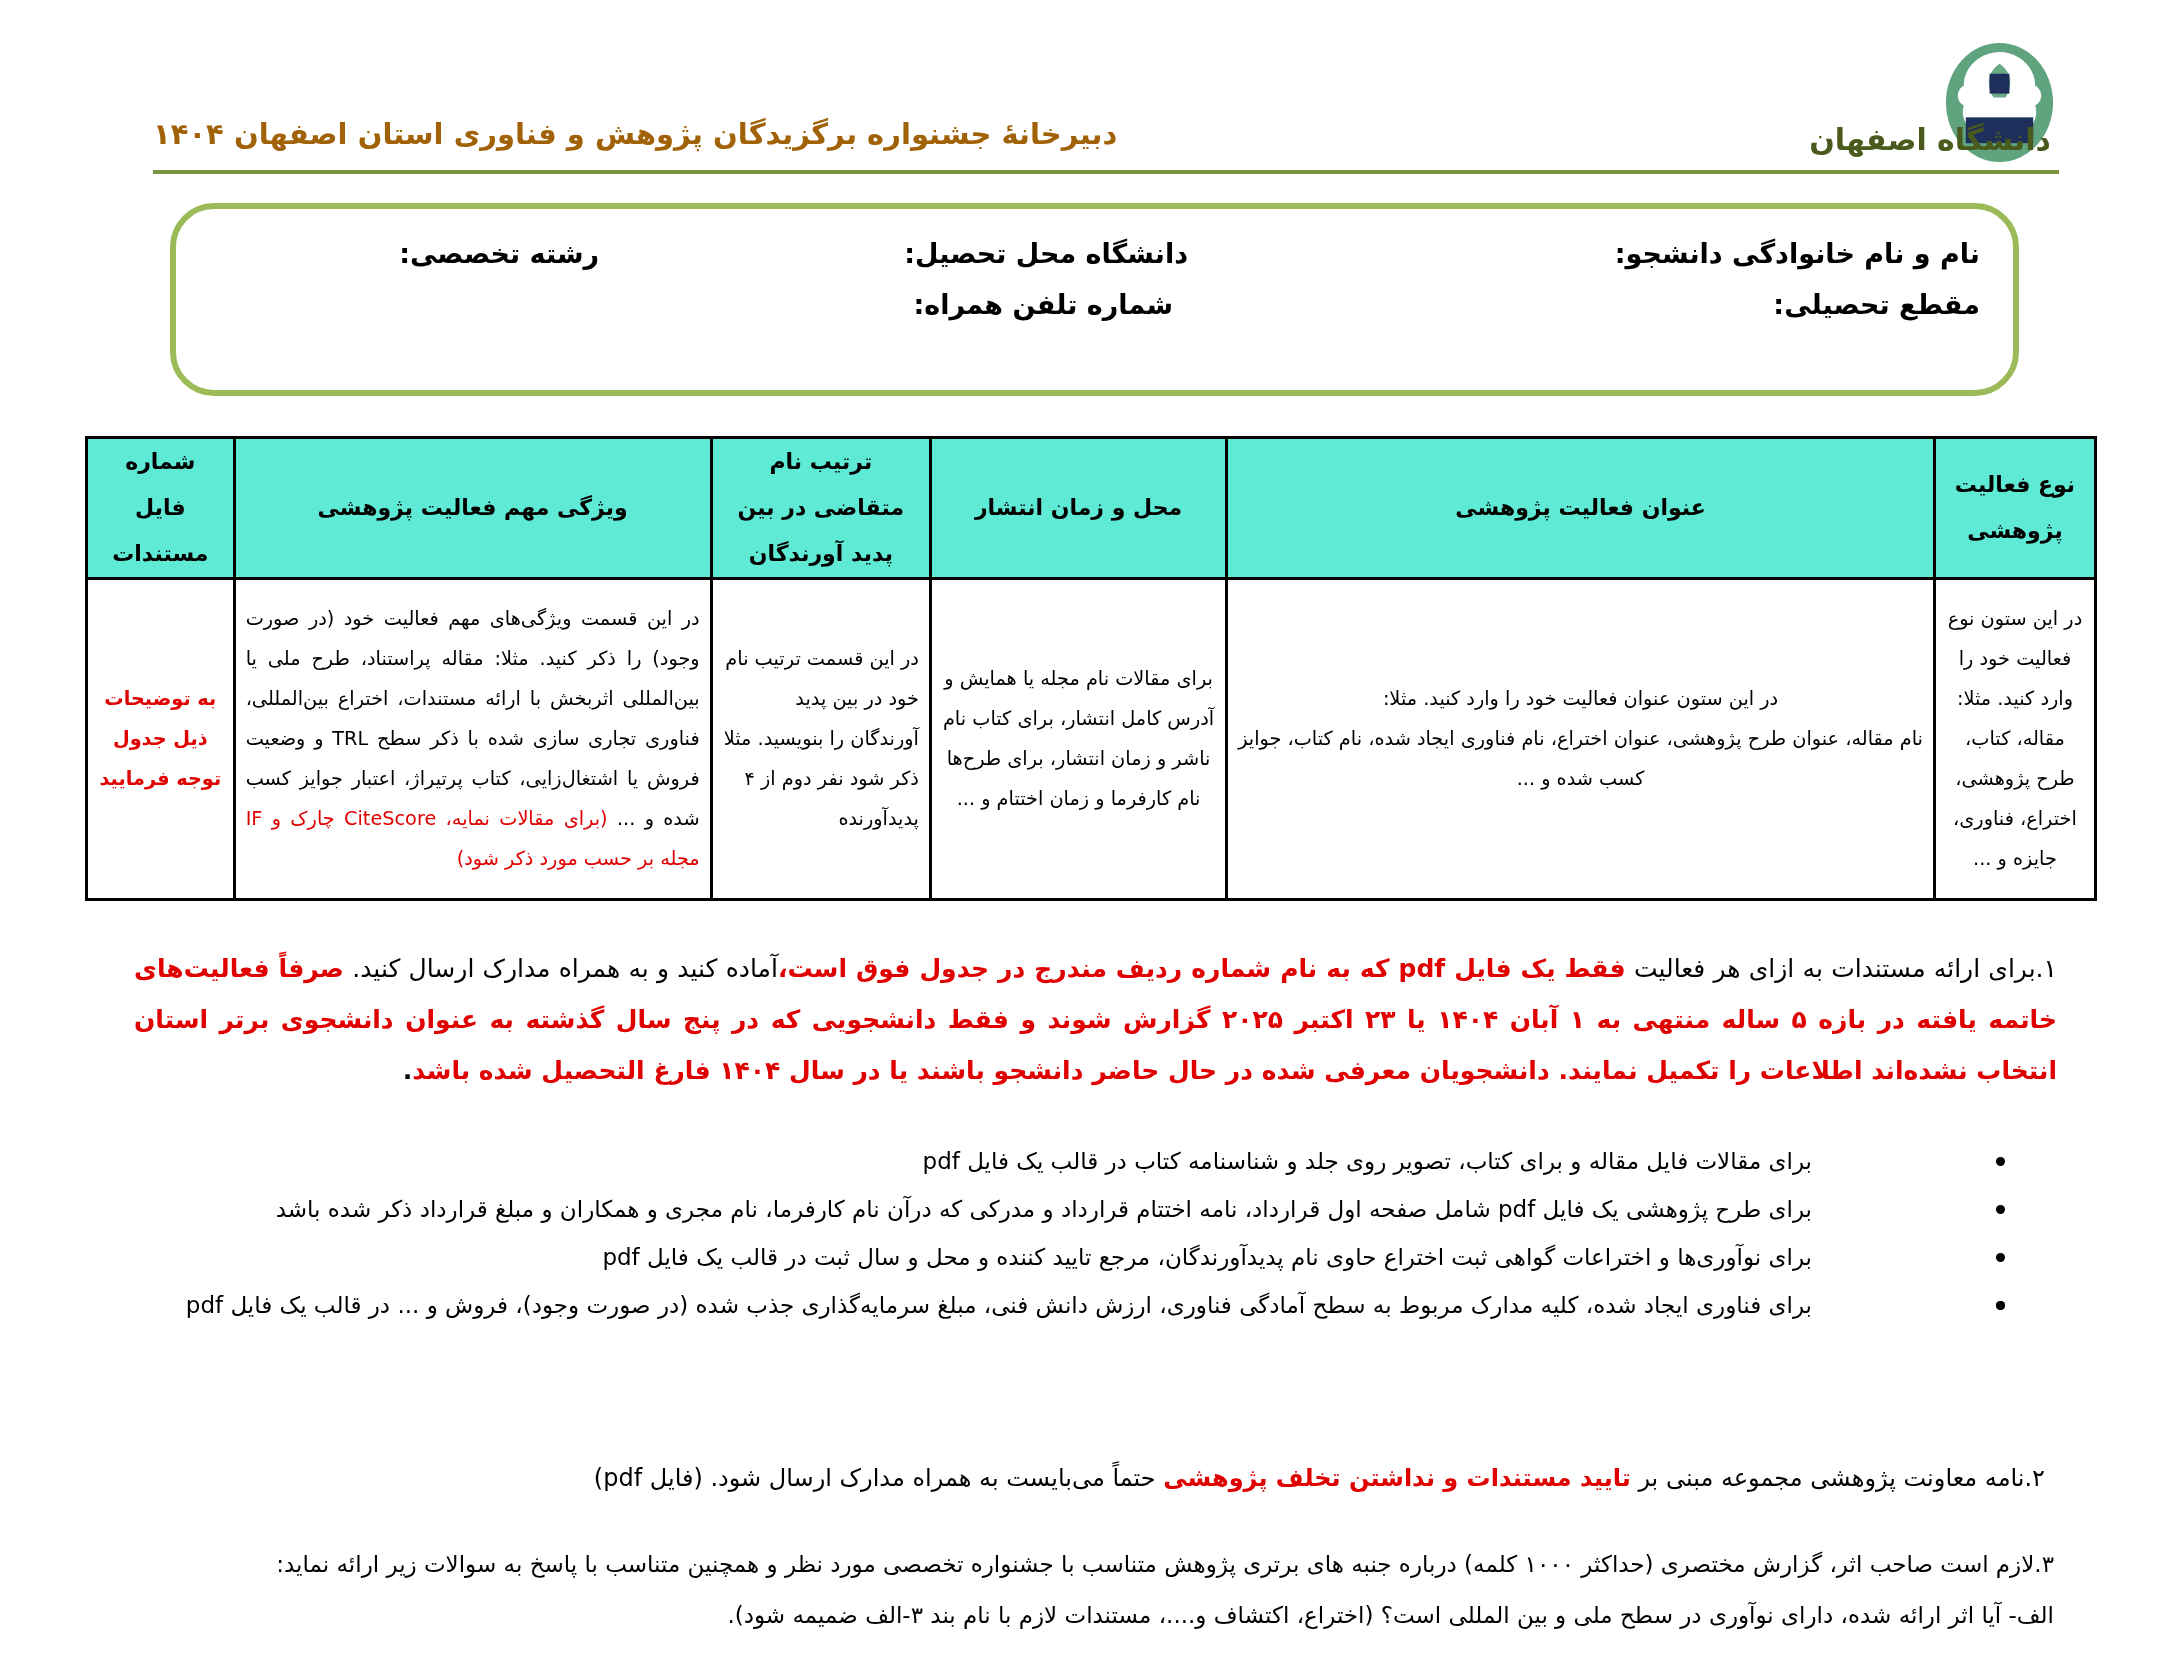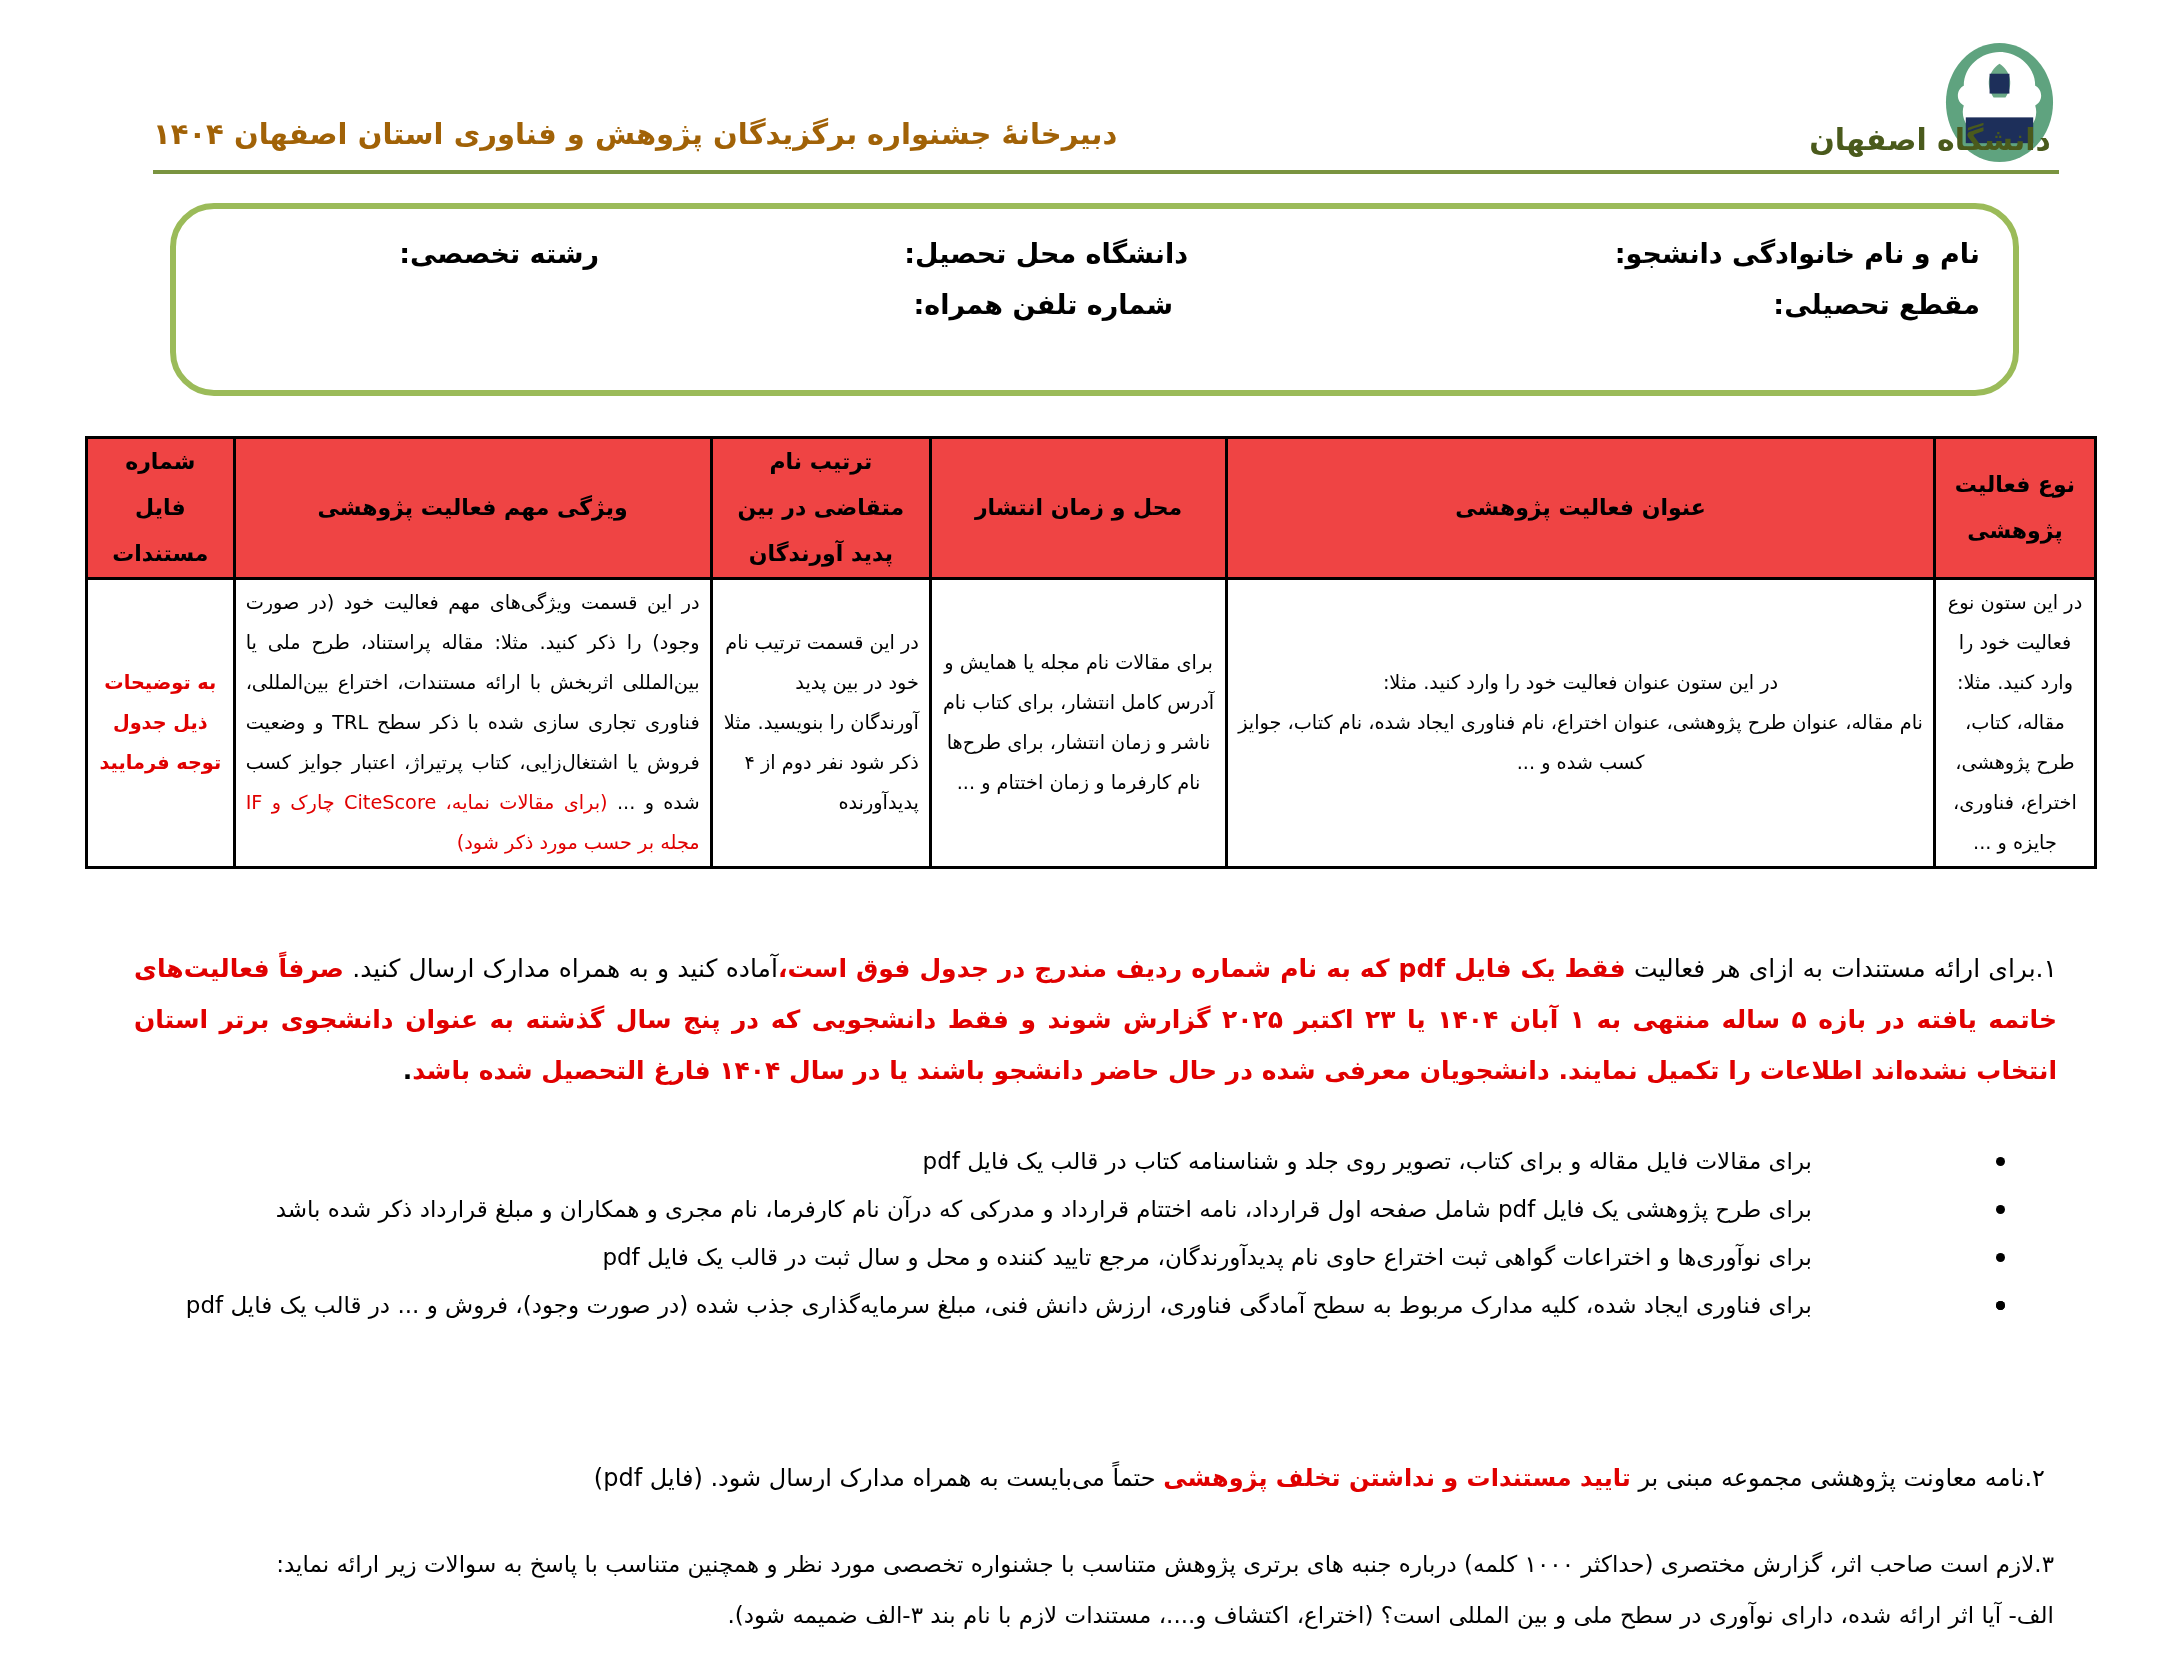--- a/index.html
+++ b/index.html
@@ -6,22 +6,22 @@
   body { width:2178px; height:1675px; position:relative; overflow:hidden; font-family:"DejaVu Sans", sans-serif; color:#000; }
   .abs { position:absolute; }
   .header-uni { right:127px; top:122px; font-size:30px; font-weight:bold; color:#4a5a1c; direction:rtl; }
   .header-title { left:153px; top:117px; font-size:29px; font-weight:bold; color:#a16207; direction:rtl; white-space:nowrap; }
   .logo { right:119px; top:38px; width:119px; height:129px; }
   .rule { left:153px; top:170px; width:1906px; height:4px; background:#7a9440; }
   .infobox { left:170px; top:203px; width:1849px; height:193px; border:6px solid #9bbb59; border-radius:44px; box-sizing:border-box; }
   .field { font-size:27px; font-weight:bold; direction:rtl; white-space:nowrap; }
   table.act { position:absolute; left:85px; top:436px; width:2012px; border-collapse:collapse; direction:rtl; }
   table.act th, table.act td { border:3px solid #000; text-align:center; vertical-align:middle; }
-  table.act th { background:#ef4444; height:125px; font-size:22px; font-weight:bold; line-height:46px; padding:0 10px; }
-  table.act td { height:282px; font-size:19.3px; line-height:40px; padding:2px 10px; }
+  table.act th { background:#5eead4; height:125px; font-size:22px; font-weight:bold; line-height:46px; padding:0 10px; }
+  table.act td { height:282px; font-size:19.3px; line-height:40px; padding:18px 10px; }
   .red { color:#e00000; }
   .redb { color:#e00000; font-weight:bold; }
   .para { direction:rtl; text-align:justify; font-size:25px; line-height:51px; }
   .para b { font-weight:bold; }
   .bullets { position:absolute; right:277px; top:1137px; width:1772px; direction:rtl; margin:0; padding:0; list-style:none; }
   .bullets li { position:relative; font-size:23px; line-height:48px; padding-right:89px; white-space:nowrap; }
   .bullets li .dot { position:absolute; right:-104px; top:20px; width:9px; height:9px; border-radius:50%; background:#000; }
 </style>
 </head>
 <body>

